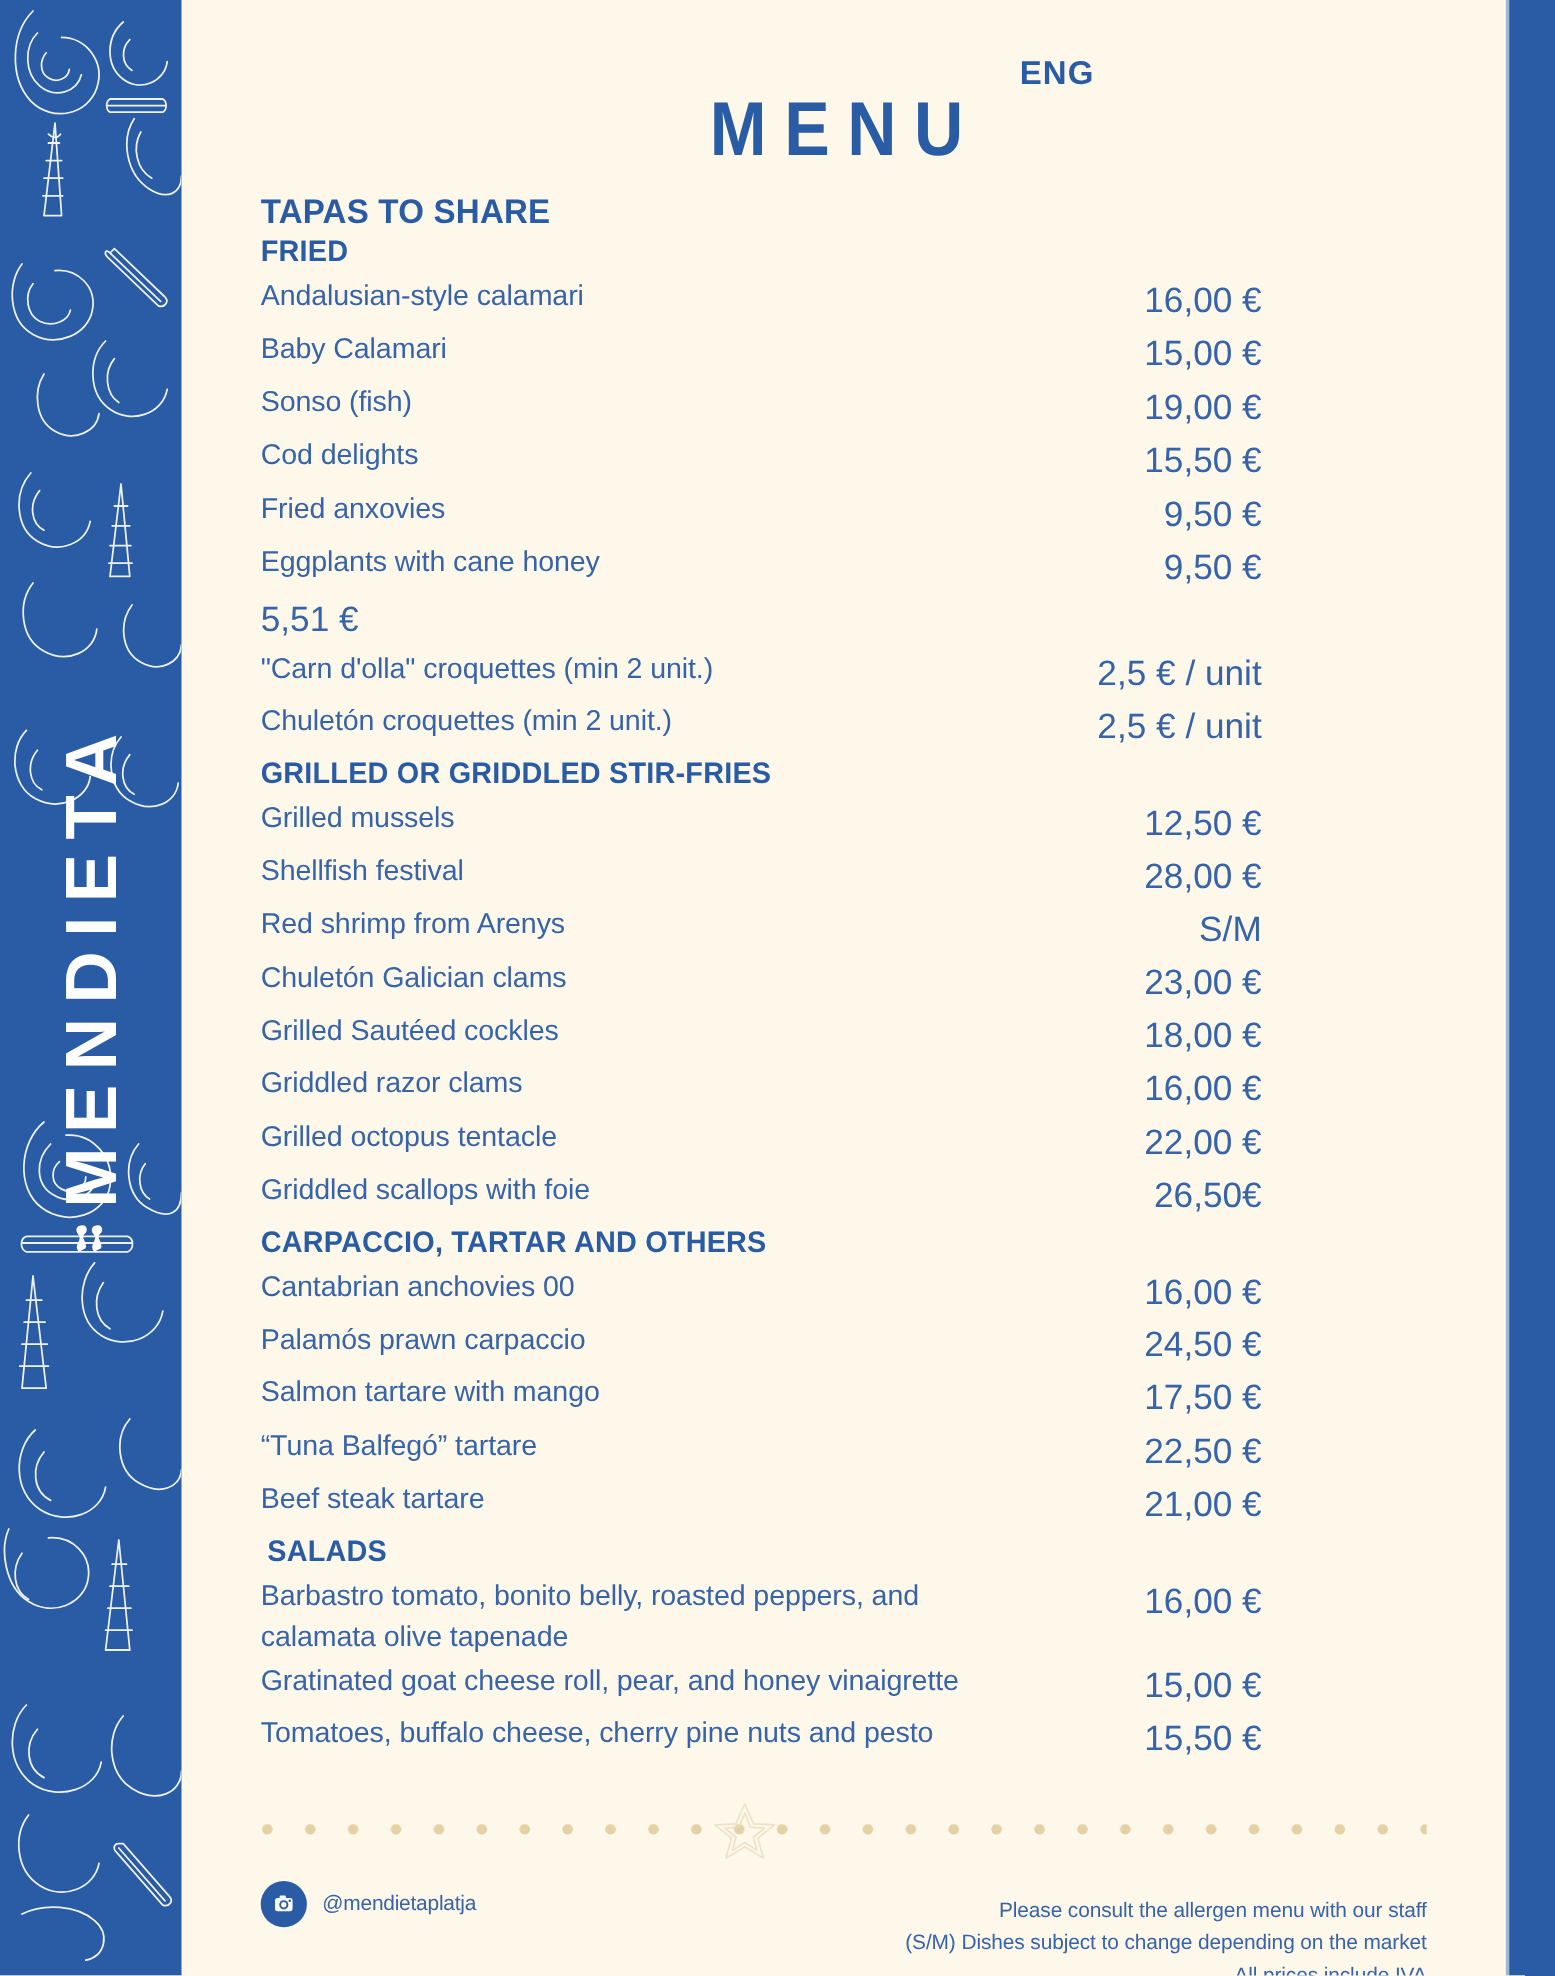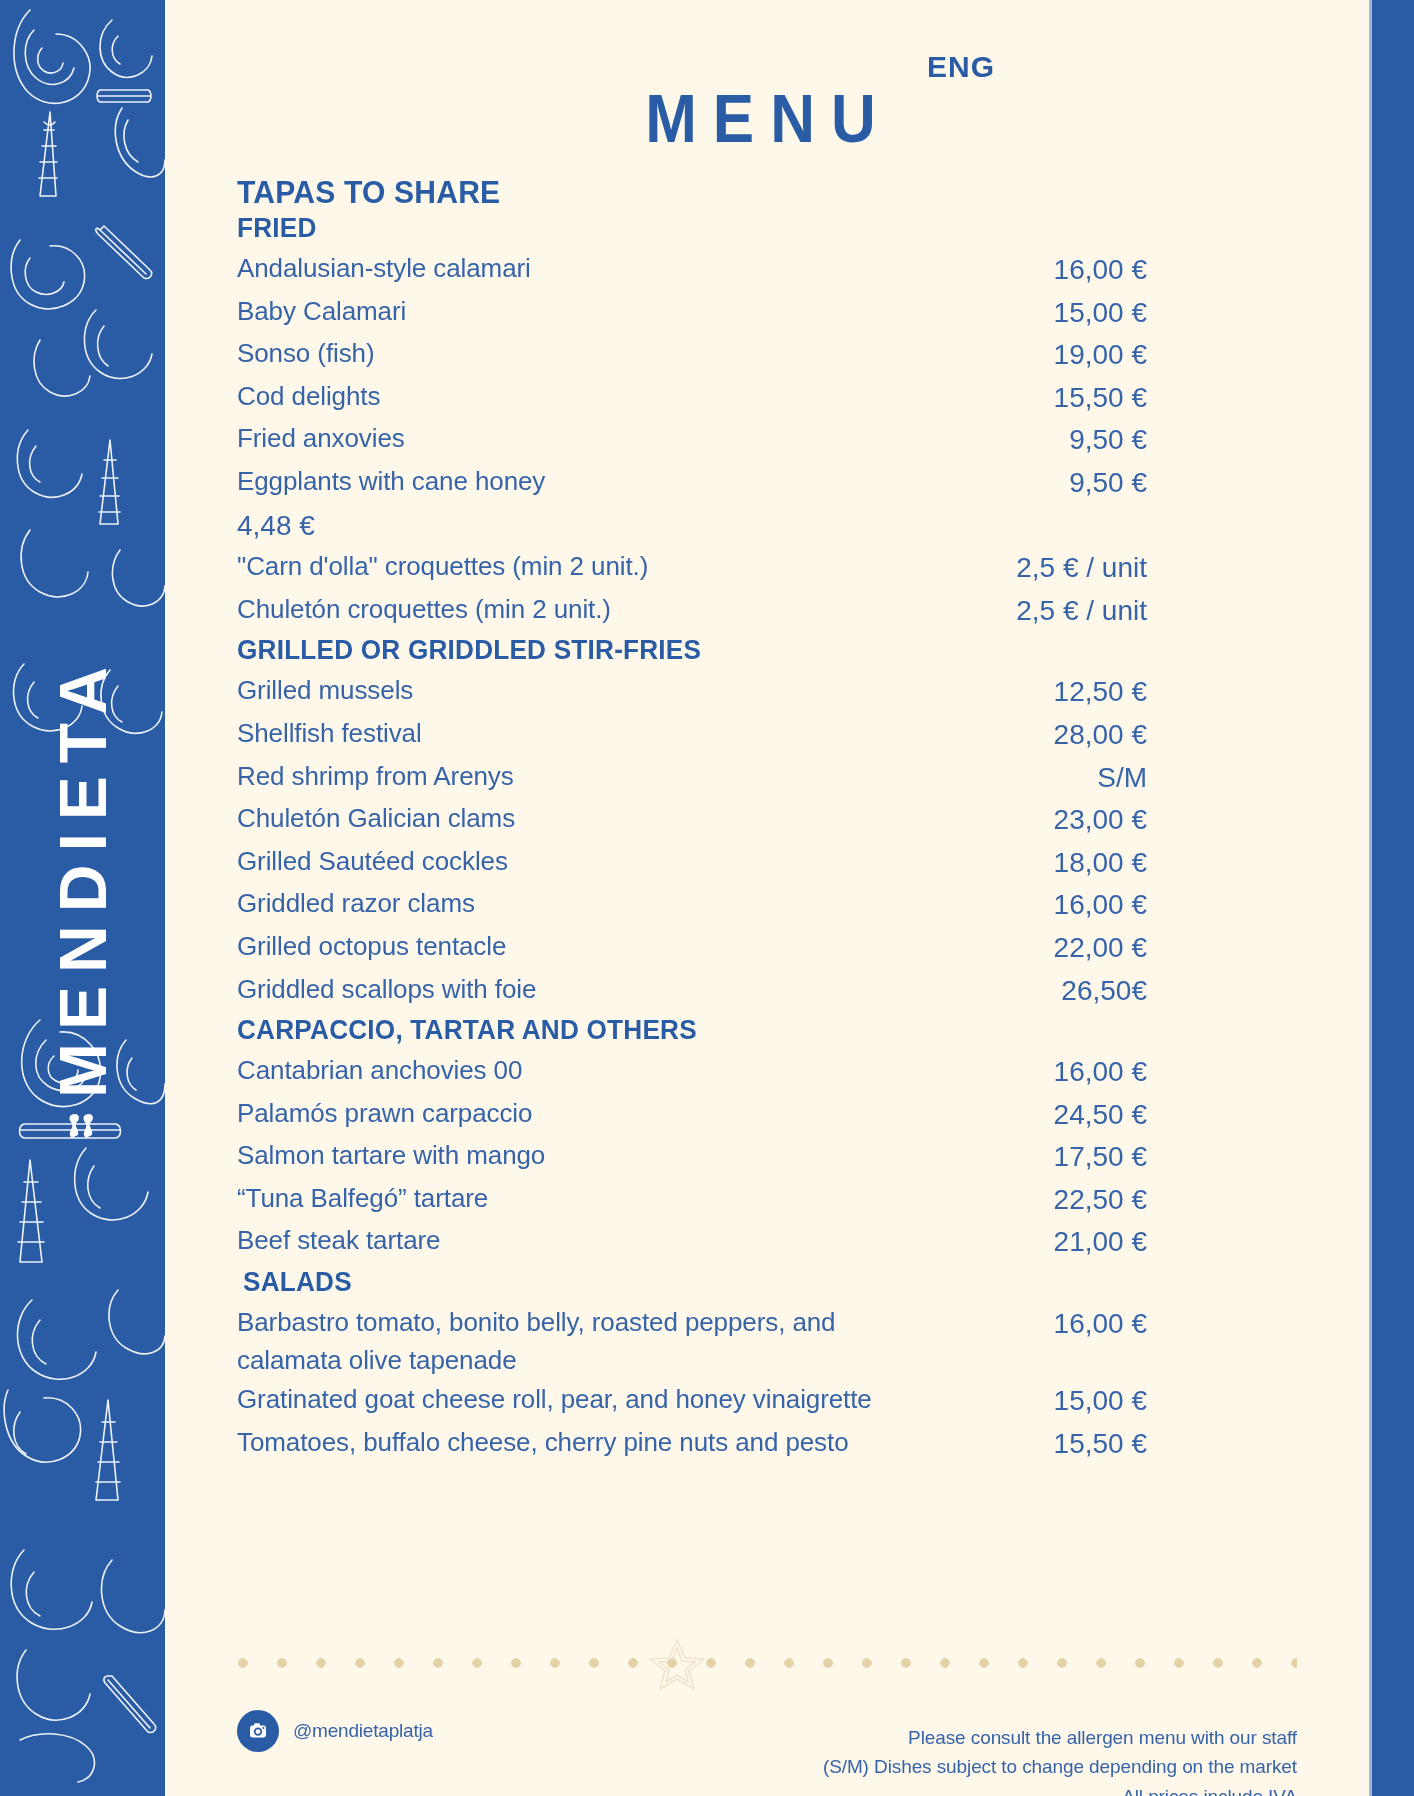--- a/index.html
+++ b/index.html
@@ -169,21 +169,21 @@
   .row .dish {
     font-size: 26px;
     line-height: 1.45;
     color: #3763a8;
     font-weight: 400;
     font-family: "Liberation Sans", sans-serif;
     letter-spacing: -0.1px;
     max-width: 700px;
   }
   .row .price {
-    font-size: 28px;
+    font-size: 32px;
     line-height: 1.45;
     color: #3763a8;
     font-weight: 400;
     white-space: nowrap;
     font-family: "Liberation Sans", sans-serif;
     text-align: center;
     flex: 0 0 auto;
   }
 
   
@@ -376,21 +376,21 @@
         </div>
         <div class="row">
           <span class="dish">Fried anxovies</span>
           <span class="price">9,50 €</span>
         </div>
         <div class="row">
           <span class="dish">Eggplants with cane honey</span>
           <span class="price">9,50 €</span>
         </div>
         <div class="row">
-          <span class="price">4,48 €</span>
+          <span class="price">5,51 €</span>
         </div>
         <div class="row">
           <span class="dish">"Carn d'olla" croquettes (min 2 unit.)</span>
           <span class="price">2,5 € / unit</span>
         </div>
         <div class="row">
           <span class="dish">Chuletón croquettes (min 2 unit.)</span>
           <span class="price">2,5 € / unit</span>
         </div>
       </div>

